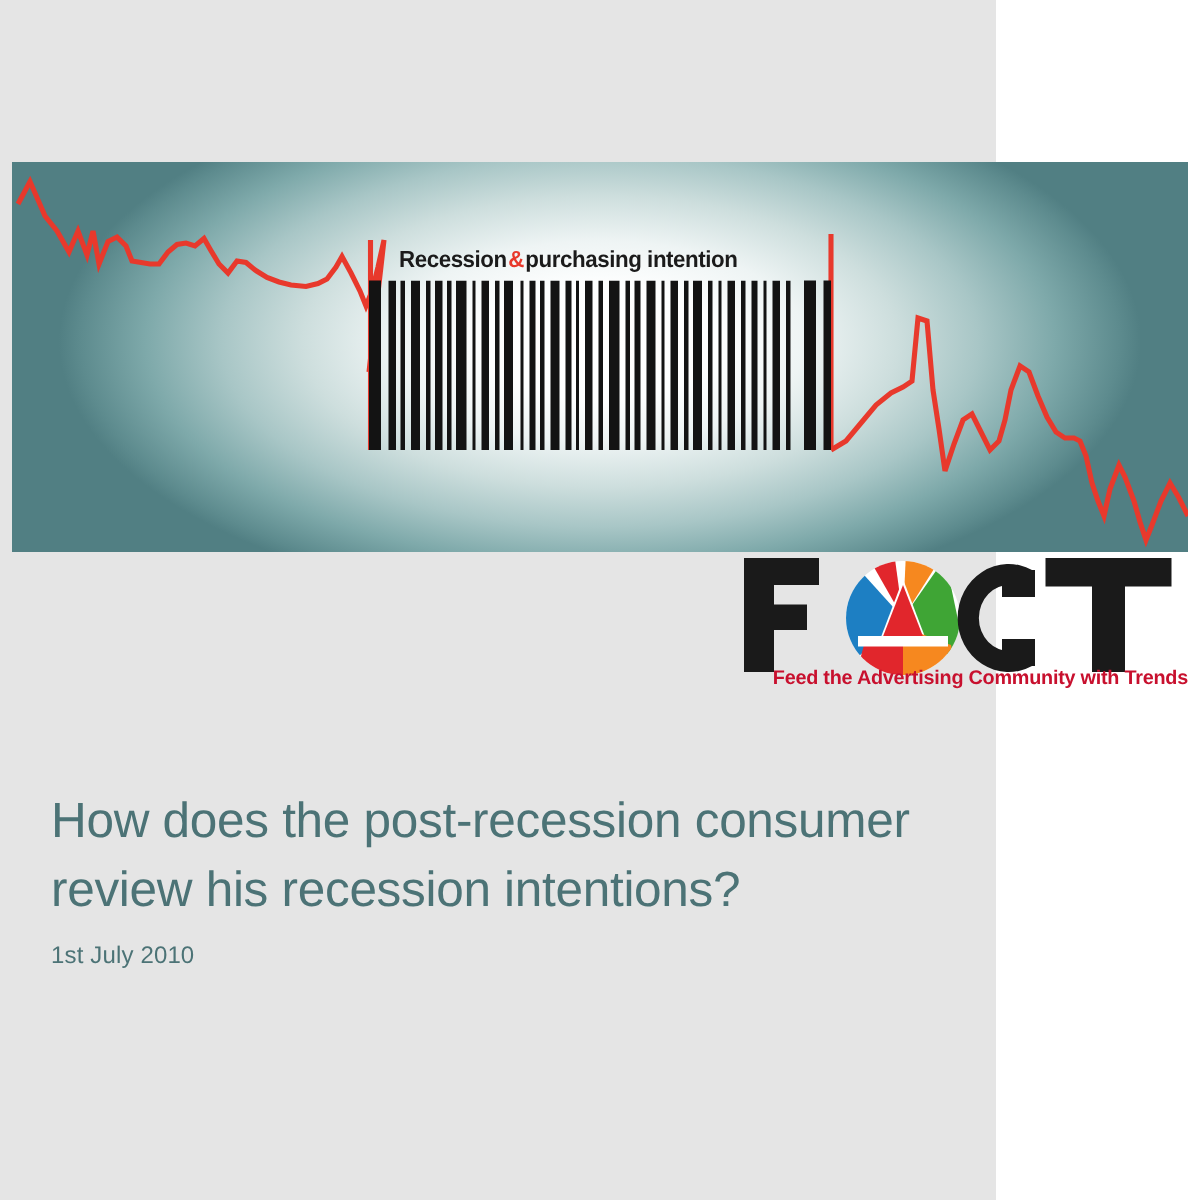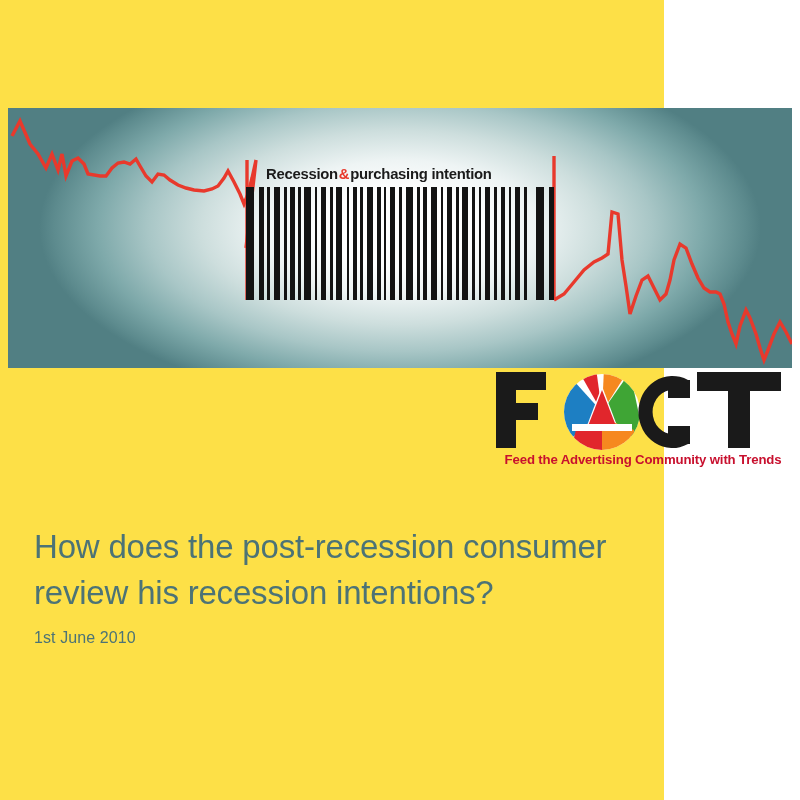--- a/index.html
+++ b/index.html
@@ -13,21 +13,21 @@
     position: relative;
     overflow: hidden;
     font-family: "Liberation Sans", sans-serif;
   }
 
   
   #slide {
     position: absolute;
     left: 0; top: 0;
     width: 664px; height: 800px;
-    background: #fde047;
+    background: #e5e5e5;
   }
 
   
   #hero {
     position: absolute;
     left: 8px;
     top: 108px;
     width: 784px;
     height: 260px;
     overflow: hidden;
@@ -86,23 +86,23 @@
     left: 492px;
     top: 368px;
     width: 300px;
     height: 110px;
   }
   #logo-mark { position:absolute; left:0; top:0; width:300px; height:84px; }
   #logo-mark svg { display:block; }
   #logo-tagline {
     position: absolute;
     left: 2px;
-    top: 84px;
+    top: 76px;
     width: 298px;
-    text-align: center;
+    text-align: right;
     font-family: "Liberation Sans", sans-serif;
     font-weight: bold;
     font-size: 13.2px;
     letter-spacing: -0.15px;
     color: #c8102e;
     white-space: nowrap;
   }
 
   
   #headline {
@@ -251,15 +251,15 @@
       </svg>
     </div>
     <div id="logo-tagline">Feed the Advertising Community with Trends</div>
   </div>
 
   <div id="headline">
     <span class="l1">How does the post-recession consumer</span>
     <span class="l2">review his recession intentions?</span>
   </div>
 
-  <div id="date">1st June 2010</div>
+  <div id="date">1st July 2010</div>
 
 </div>
 
 </body></html>

